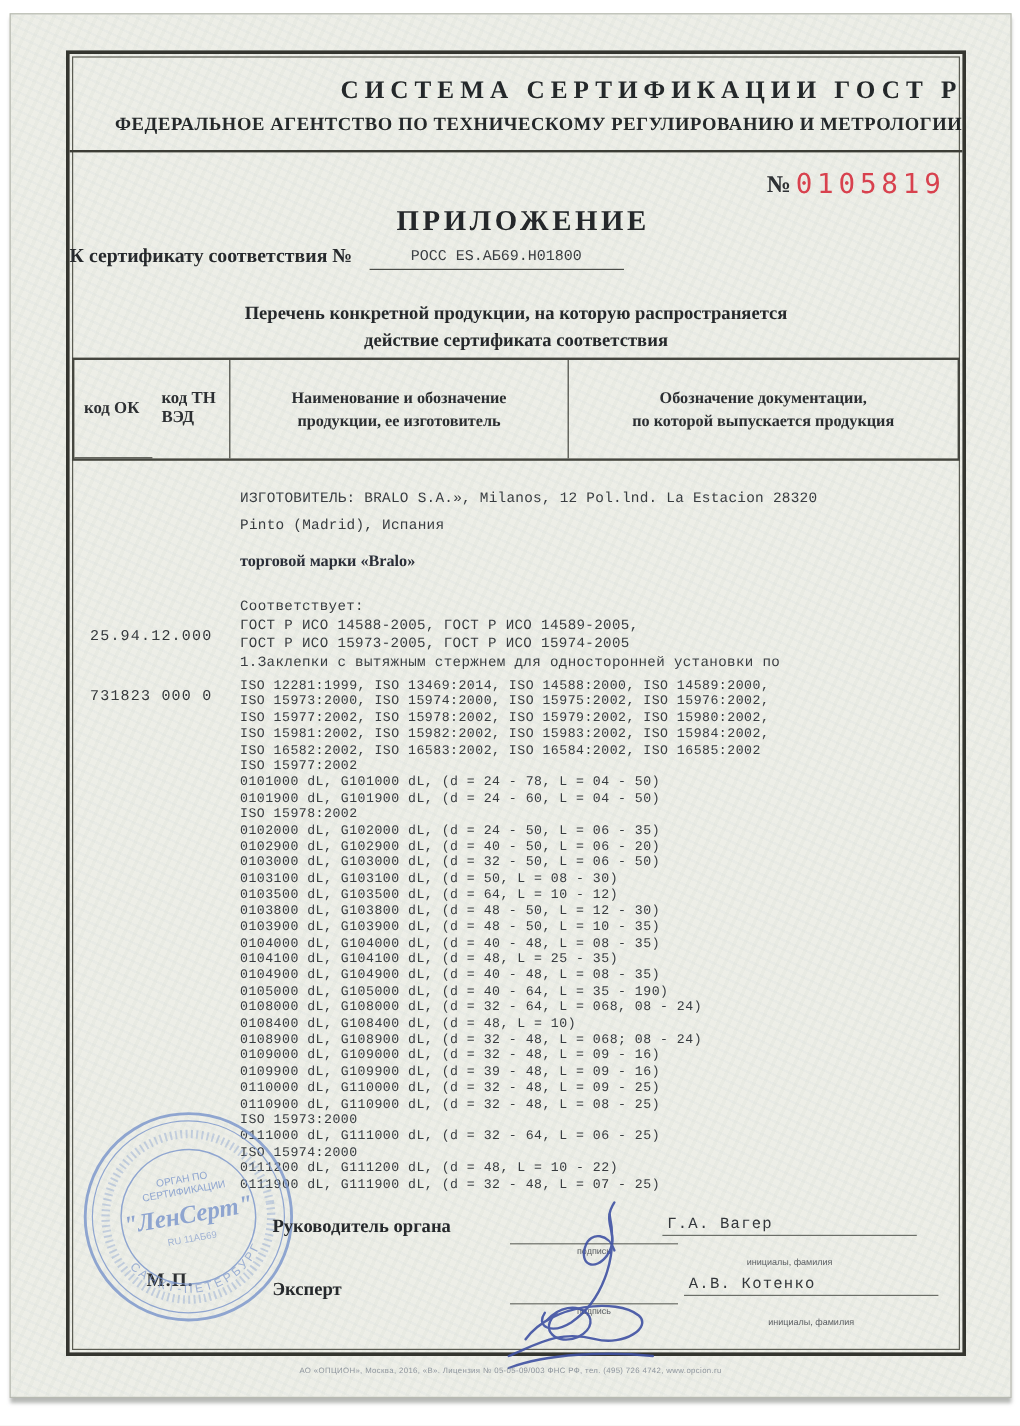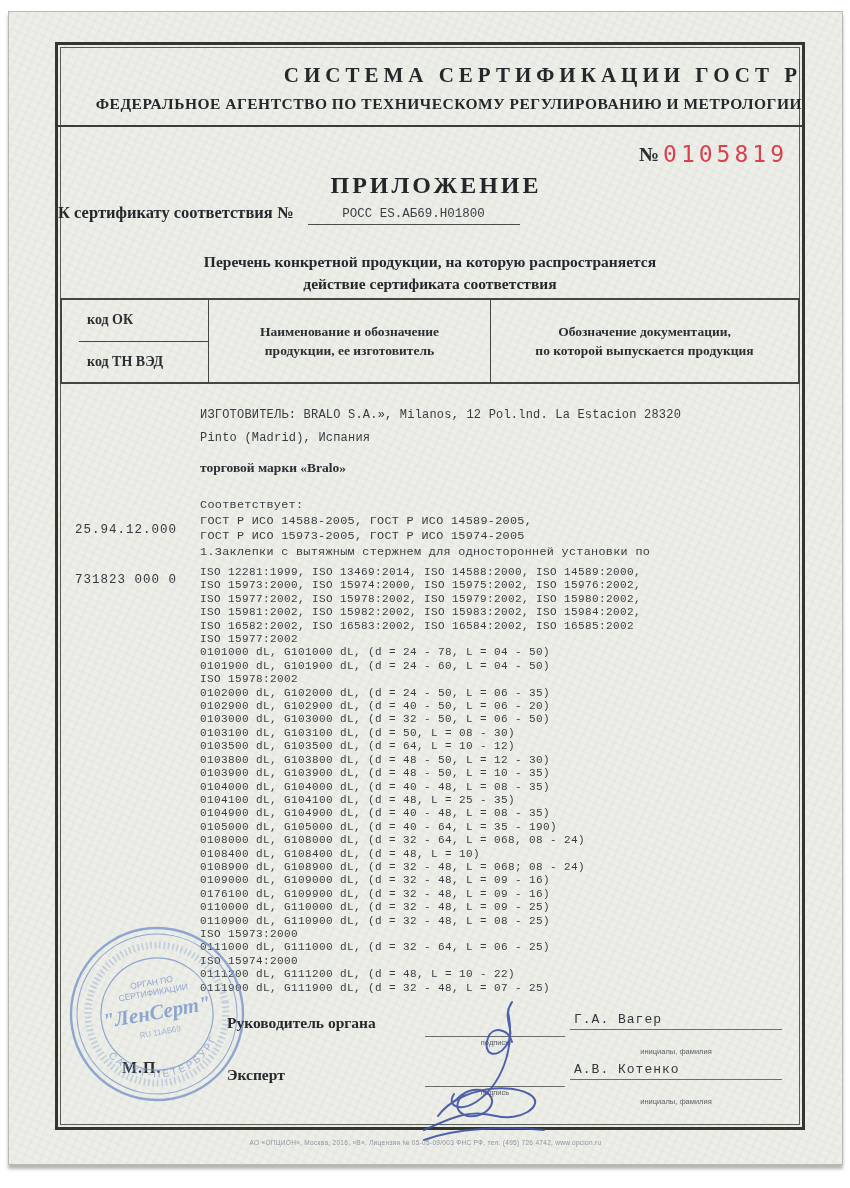--- a/index.html
+++ b/index.html
@@ -35,21 +35,21 @@
   .appendix{left:0;right:0;top:127px;text-align:center;font-size:24px;font-weight:bold;letter-spacing:3px;color:#24272a;padding-left:12px;}
 
   .cert-line{left:0;right:0;top:158px;display:flex;justify-content:flex-start;align-items:flex-end;gap:14px;}
   .cert-line-label{font-size:16.5px;font-weight:bold;color:#26292c;padding-bottom:2px;}
   .cert-no-box{display:inline-block;width:212px;border-bottom:1px solid #4a4c48;text-align:center;
     font-family:"Liberation Mono", monospace;font-size:12.5px;color:#3a3e42;padding-bottom:3px;}
 
   .subtitle{left:0;right:0;top:206px;text-align:center;font-size:15.5px;font-weight:bold;line-height:22px;color:#25282b;}
 
   .hdr-table{left:2px;right:2px;top:253px;height:86px;border:2px solid #45463f;display:flex;box-sizing:border-box;}
-  .hdr-col1{width:130px;border-right:1.5px solid #45463f;display:flex;flex-direction:column;box-sizing:border-box;margin-left:17px;}
+  .hdr-col1{width:130px;border-right:1.5px solid #45463f;display:flex;flex-direction:row;box-sizing:border-box;}
   .hdr-col1 > div{flex:1;display:flex;align-items:center;padding-left:8px;font-size:14px;font-weight:bold;color:#2c2f32;}
   .hdr-col1 > div:first-child{border-bottom:1.5px solid #45463f;}
   .hdr-col2{width:282px;border-right:1.5px solid #45463f;box-sizing:border-box;}
   .hdr-col2,.hdr-col3{display:flex;flex-direction:column;justify-content:center;text-align:center;font-size:13.5px;font-weight:bold;line-height:19px;color:#2c2f32;}
   .hdr-col3{flex:1;}
 
   .mono{font-family:"Liberation Mono", monospace;color:#383c40;}
   .manufacturer{left:142px;top:359px;font-size:12px;line-height:23px;letter-spacing:.2px;}
   .descr{left:142px;top:412px;font-size:13.5px;font-weight:bold;line-height:21.5px;color:#2a2e38;}
   .conformity{left:142px;top:453px;font-size:11.8px;line-height:15.6px;letter-spacing:.3px;}
@@ -62,21 +62,21 @@
   .role-head{left:169px;top:969px;font-size:15.5px;font-weight:bold;color:#26292c;}
   .role-expert{left:169px;top:1021px;font-size:15.5px;font-weight:bold;color:#26292c;}
 
   .sigline{border-top:1px solid #6b6e68;text-align:center;font-family:"Liberation Sans",sans-serif;font-size:7.5px;color:#5a5e62;padding-top:1px;}
   .sig1{left:367px;top:991px;width:140px;}
   .sig2{left:367px;top:1041px;width:140px;}
 
   .nameblock{width:212px;text-align:left;}
   .name-val{font-family:"Liberation Mono", monospace;font-size:13px;color:#33373b;letter-spacing:1px;padding-left:4px;padding-bottom:2px;}
   .name-caption{border-top:1px solid #6b6e68;text-align:center;font-family:"Liberation Sans",sans-serif;font-size:7.5px;color:#5a5e62;padding-top:17px;}
-  .nb1{left:512px;top:967px;}
+  .nb1{left:494px;top:967px;}
   .nb2{left:512px;top:1017px;}
 
   .stamp{left:4px;top:874px;opacity:.82;transform:rotate(-10deg);}
   .ink{left:358px;top:953px;}
 
   .footer{position:absolute;left:0;right:0;bottom:18px;text-align:center;
     font-family:"Liberation Sans", sans-serif;font-size:6.5px;color:#8d949c;letter-spacing:.3px;}
 </style>
 </head>
 <body>
@@ -158,21 +158,21 @@
           <div>0103800 dL, G103800 dL, (d = 48 - 50, L = 12 - 30)</div>
           <div>0103900 dL, G103900 dL, (d = 48 - 50, L = 10 - 35)</div>
           <div>0104000 dL, G104000 dL, (d = 40 - 48, L = 08 - 35)</div>
           <div>0104100 dL, G104100 dL, (d = 48, L = 25 - 35)</div>
           <div>0104900 dL, G104900 dL, (d = 40 - 48, L = 08 - 35)</div>
           <div>0105000 dL, G105000 dL, (d = 40 - 64, L = 35 - 190)</div>
           <div>0108000 dL, G108000 dL, (d = 32 - 64, L = 068, 08 - 24)</div>
           <div>0108400 dL, G108400 dL, (d = 48, L = 10)</div>
           <div>0108900 dL, G108900 dL, (d = 32 - 48, L = 068; 08 - 24)</div>
           <div>0109000 dL, G109000 dL, (d = 32 - 48, L = 09 - 16)</div>
-          <div>0176100 dL, G109900 dL, (d = 32 - 48, L = 09 - 16)</div>
+          <div>0109900 dL, G109900 dL, (d = 39 - 48, L = 09 - 16)</div>
           <div>0110000 dL, G110000 dL, (d = 32 - 48, L = 09 - 25)</div>
           <div>0110900 dL, G110900 dL, (d = 32 - 48, L = 08 - 25)</div>
           <div>ISO 15973:2000</div>
           <div>0111000 dL, G111000 dL, (d = 32 - 64, L = 06 - 25)</div>
           <div>ISO 15974:2000</div>
           <div>0111200 dL, G111200 dL, (d = 48, L = 10 - 22)</div>
           <div>0111900 dL, G111900 dL, (d = 32 - 48, L = 07 - 25)</div>
         </div>
 
       <div class="abs code-ok">25.94.12.000</div>

